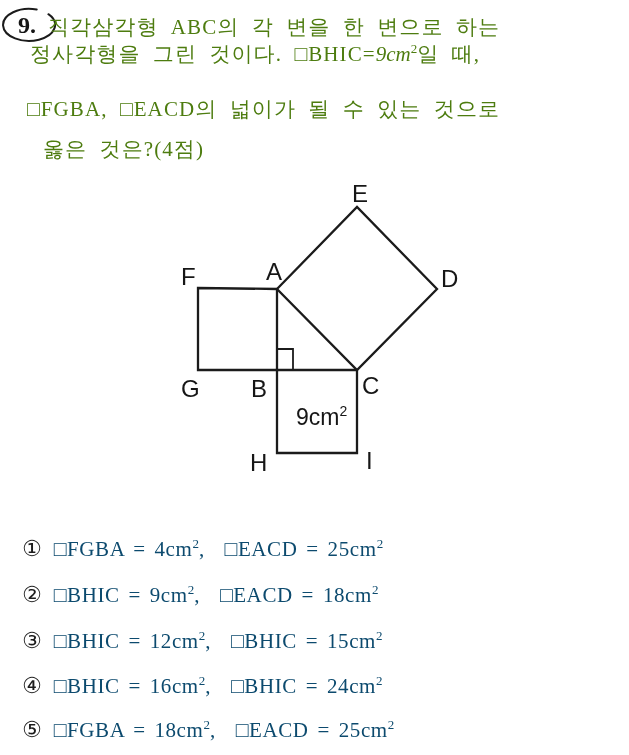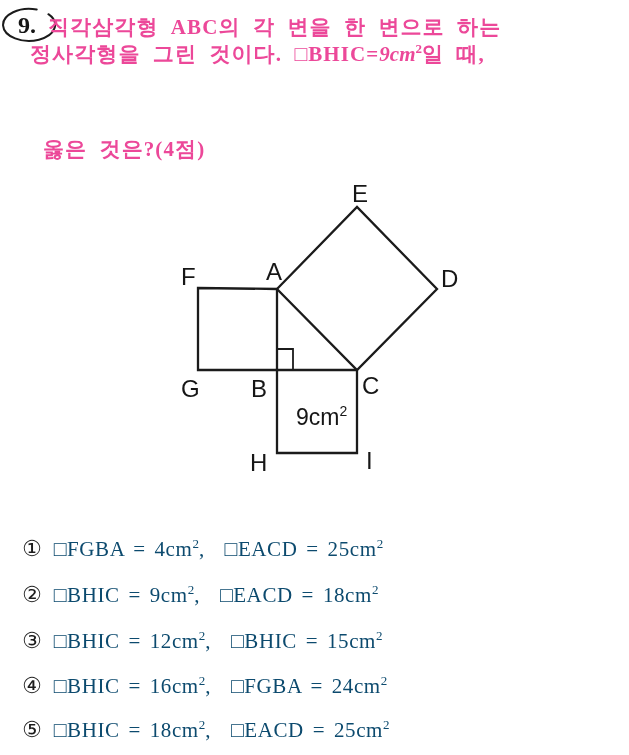--- a/index.html
+++ b/index.html
@@ -18,22 +18,22 @@
   .qbadge svg { position: absolute; left: 0; top: 0; }
   .qnum {
     position: absolute; left: 16px; top: 8px;
     font-family: "Liberation Serif", serif;
     font-weight: bold; font-size: 24px; color: #151515;
   }
   .qline {
     position: absolute;
     font-size: 21px; line-height: 30px;
     letter-spacing: 1.1px; word-spacing: 6px;
-    color: #ec4899; white-space: nowrap;
-    font-weight: 700;
+    color: #4d7c0f; white-space: nowrap;
+    font-weight: 400;
   }
   .qline1 { left: 48px; top: 12px; }
   .qline2 { left: 30px; top: 39px; }
   .qline3 { left: 27px; top: 94px; }
   .qline4 { left: 31px; top: 134px; margin-left: 12px; }
   .mathvar { font-style: italic; letter-spacing: 0; word-spacing: 0; }
   sup.s {
     font-size: 13px; line-height: 0;
     vertical-align: super; letter-spacing: 0;
   }
@@ -79,20 +79,21 @@
 
   <div class="qbadge">
     <svg width="56" height="42" viewBox="0 0 56 42">
       <path d="M 46.4 10.2 A 26 16 0 1 1 34.7 5.6" fill="none" stroke="#1b1b1b" stroke-width="2" stroke-linecap="round"></path>
     </svg>
     <span class="qnum">9.</span>
   </div>
 
   <div class="qline qline1">직각삼각형 ABC의 각 변을 한 변으로 하는</div>
   <div class="qline qline2"><span>정사각형을 그린 것이다. □BHIC=</span><span class="mathvar">9cm</span><sup class="s">2</sup><span>일 때,</span></div>
+  <div class="qline qline3">□FGBA, □EACD의 넓이가 될 수 있는 것으로</div>
   <div class="qline qline4">옳은 것은?(4점)</div>
 
   <svg class="diagram" viewBox="150 170 320 310">
     <polygon points="198,288 277,289 277,370 198,370"></polygon>
     <polygon points="277,370 357,370 357,453 277,453"></polygon>
     <polygon points="277,289 357,207 437,289 357,370"></polygon>
     <polyline class="ra" points="277,349 293,349 293,370"></polyline>
 
     <text class="vlabel" x="181" y="285">F</text>
     <text class="vlabel" x="266" y="280">A</text>
@@ -114,20 +115,20 @@
   <div class="option opt2">
     <span class="onum">②</span>
     <span class="otext"><span>□BHIC = 9cm</span><sup class="s">2</sup><span class="mid">, </span><span>□EACD = 18cm</span><sup class="s">2</sup></span>
   </div>
   <div class="option opt3">
     <span class="onum">③</span>
     <span class="otext"><span>□BHIC = 12cm</span><sup class="s">2</sup><span class="mid">, </span><span>□BHIC = 15cm</span><sup class="s">2</sup></span>
   </div>
   <div class="option opt4">
     <span class="onum">④</span>
-    <span class="otext"><span>□BHIC = 16cm</span><sup class="s">2</sup><span class="mid">, </span><span>□FGBA = 24cm</span><sup class="s">2</sup></span>
+    <span class="otext"><span>□BHIC = 16cm</span><sup class="s">2</sup><span class="mid">, </span><span>□BHIC = 24cm</span><sup class="s">2</sup></span>
   </div>
   <div class="option opt5">
     <span class="onum">⑤</span>
-    <span class="otext"><span>□BHIC = 18cm</span><sup class="s">2</sup><span class="mid">, </span><span>□EACD = 25cm</span><sup class="s">2</sup></span>
+    <span class="otext"><span>□FGBA = 18cm</span><sup class="s">2</sup><span class="mid">, </span><span>□EACD = 25cm</span><sup class="s">2</sup></span>
   </div>
 
 </div>
 
 </body></html>

